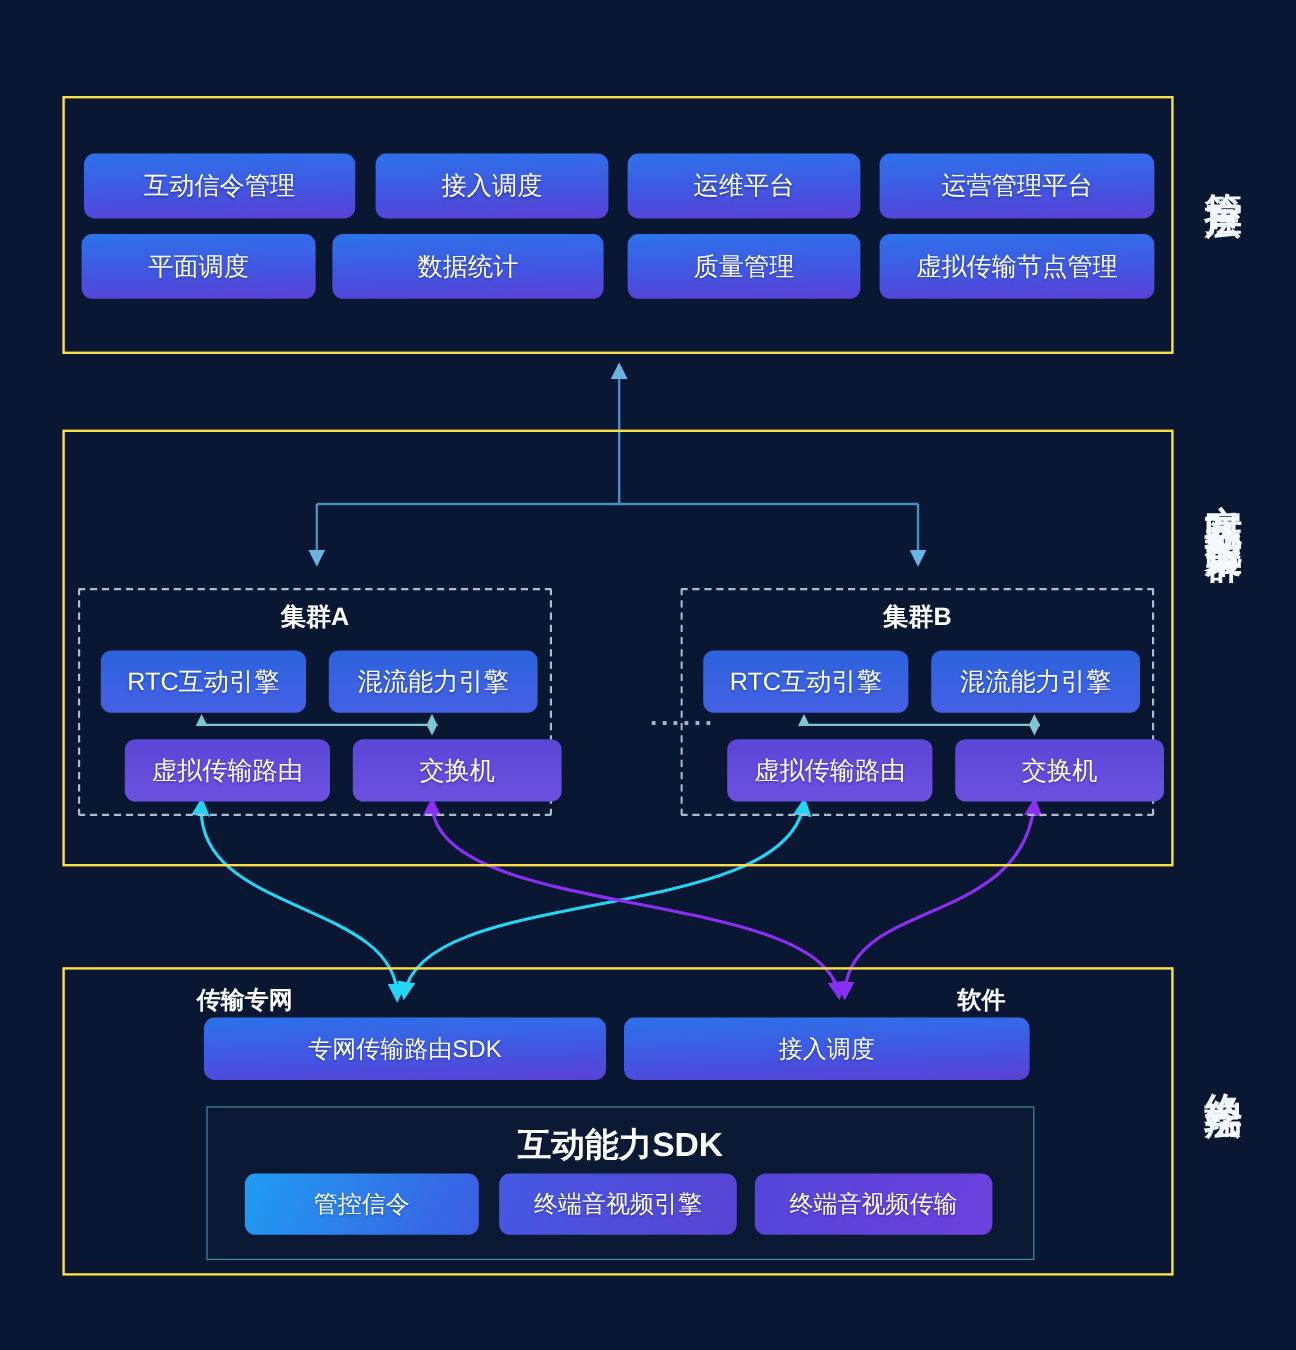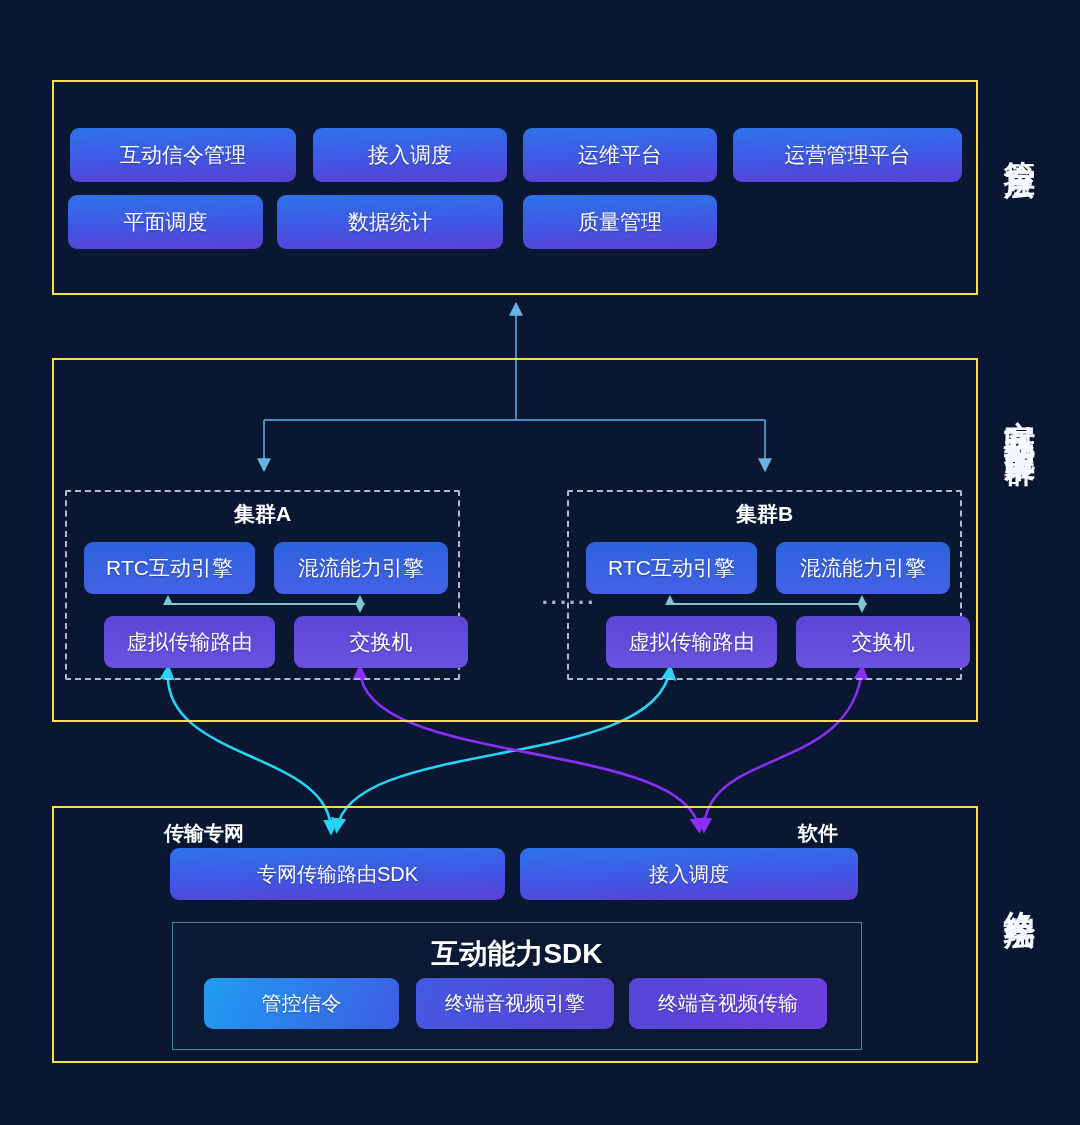--- a/index.html
+++ b/index.html
@@ -100,20 +100,21 @@
 
   <section class="frame" id="management">
     <div class="pill g-mgmt" style="left:16px;top:46px;width:226px;height:54px;">互动信令管理</div>
     <div class="pill g-mgmt" style="left:259px;top:46px;width:194px;height:54px;">接入调度</div>
     <div class="pill g-mgmt" style="left:469px;top:46px;width:194px;height:54px;">运维平台</div>
     <div class="pill g-mgmt" style="left:679px;top:46px;width:229px;height:54px;">运营管理平台</div>
 
     <div class="pill g-mgmt" style="left:14px;top:113px;width:195px;height:54px;">平面调度</div>
     <div class="pill g-mgmt" style="left:223px;top:113px;width:226px;height:54px;">数据统计</div>
     <div class="pill g-mgmt" style="left:469px;top:113px;width:194px;height:54px;">质量管理</div>
+    <div class="pill g-mgmt" style="left:679px;top:113px;width:229px;height:54px;">虚拟传输节点管理</div>
   </section>
   <div class="side-label" style="left:998px;top:136px;">管控层</div>
 
   <section class="frame" id="cluster-layer">
 
     <div class="cluster" style="left:11px;">
       <div class="cluster-title">集群A</div>
       <div class="pill g-blue" style="left:17px;top:50px;width:171px;">RTC互动引擎</div>
       <div class="pill g-blue" style="left:207px;top:50px;width:174px;">混流能力引擎</div>
       <div class="pill g-purple" style="left:17px;top:124px;width:171px;">虚拟传输路由</div>

